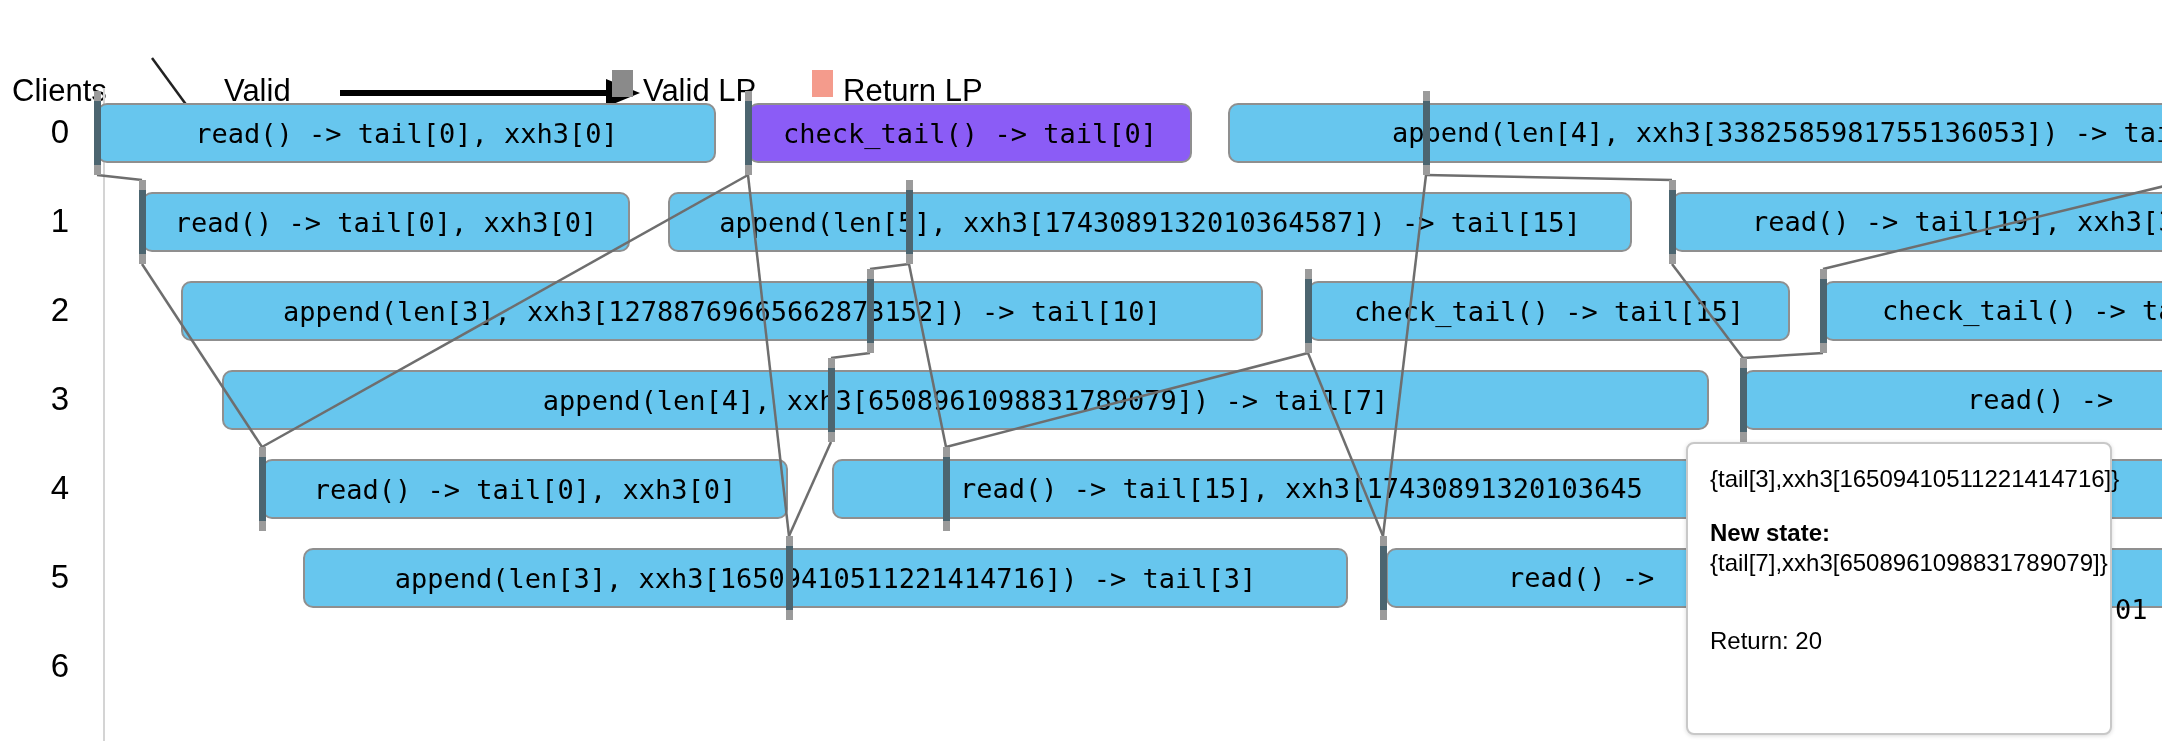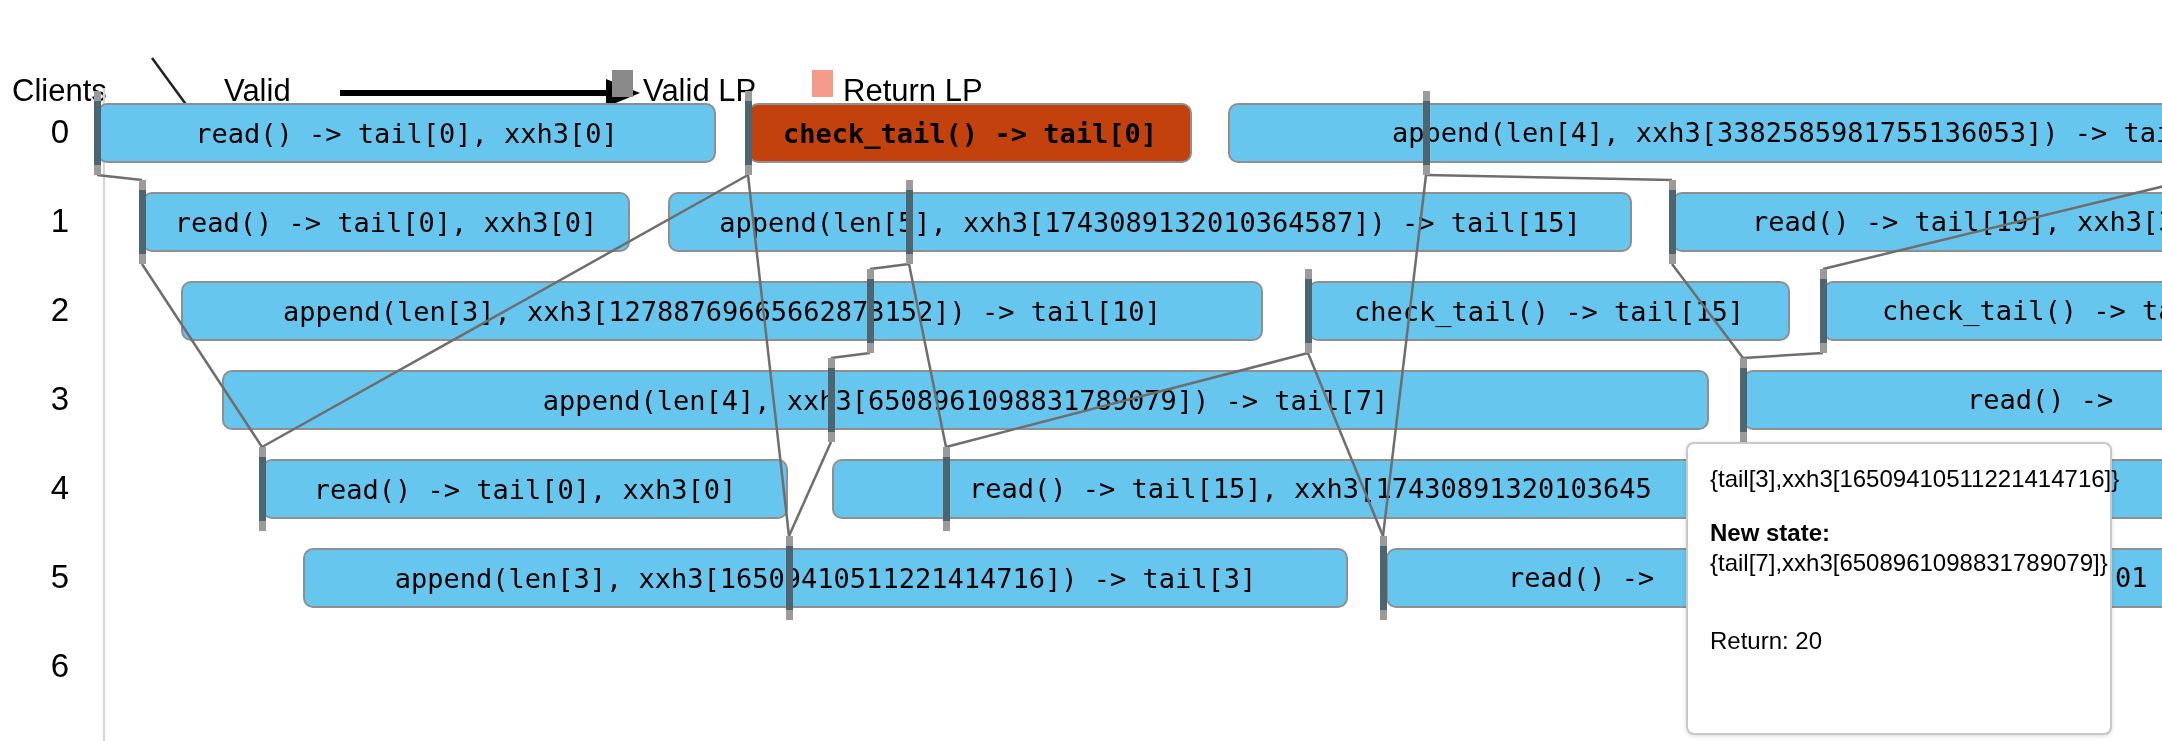--- a/index.html
+++ b/index.html
@@ -50,34 +50,34 @@
       <div class="row-label" style="top: 113px;">0</div>
       <div class="row-label" style="top: 202px;">1</div>
       <div class="row-label" style="top: 291px;">2</div>
       <div class="row-label" style="top: 380px;">3</div>
       <div class="row-label" style="top: 469px;">4</div>
       <div class="row-label" style="top: 558px;">5</div>
       <div class="row-label" style="top: 647px;">6</div>
     </div>
   <div id="bars-container">
       <div class="op-bar" style="left: 97px; top: 103px; width: 619px; background: rgb(103, 198, 238); border-color: rgb(143, 143, 143);"><span class="op-text">read() -&gt; tail[0], xxh3[0]</span></div>
-      <div class="op-bar" style="left: 748px; top: 103px; width: 444px; background: #c2410c; border-color: rgb(143, 143, 143); font-weight: bold;"><span class="op-text">check_tail() -&gt; tail[0]</span></div>
+      <div class="op-bar" style="left: 748px; top: 103px; width: 444px; background: #8b5cf6; border-color: rgb(143, 143, 143);"><span class="op-text">check_tail() -&gt; tail[0]</span></div>
       <div class="op-bar" style="left: 1228px; top: 103px; width: 1022px; background: rgb(103, 198, 238); border-color: rgb(143, 143, 143); justify-content: flex-start;"><span class="op-text abs" style="left: 162px;">append(len[4], xxh3[3382585981755136053]) -&gt; tai</span></div>
       <div class="op-bar" style="left: 142px; top: 192px; width: 488px; background: rgb(103, 198, 238); border-color: rgb(143, 143, 143);"><span class="op-text">read() -&gt; tail[0], xxh3[0]</span></div>
       <div class="op-bar" style="left: 668px; top: 192px; width: 964px; background: rgb(103, 198, 238); border-color: rgb(143, 143, 143);"><span class="op-text">append(len[5], xxh3[1743089132010364587]) -&gt; tail[15]</span></div>
       <div class="op-bar" style="left: 1672px; top: 192px; width: 578px; background: rgb(103, 198, 238); border-color: rgb(143, 143, 143); justify-content: flex-start;"><span class="op-text abs" style="left: 78px;">read() -&gt; tail[19], xxh3[3</span></div>
       <div class="op-bar" style="left: 181px; top: 281px; width: 1082px; background: rgb(103, 198, 238); border-color: rgb(143, 143, 143);"><span class="op-text">append(len[3], xxh3[12788769665662873152]) -&gt; tail[10]</span></div>
       <div class="op-bar" style="left: 1308px; top: 281px; width: 482px; background: rgb(103, 198, 238); border-color: rgb(143, 143, 143);"><span class="op-text">check_tail() -&gt; tail[15]</span></div>
       <div class="op-bar" style="left: 1823px; top: 281px; width: 427px; background: rgb(103, 198, 238); border-color: rgb(143, 143, 143); justify-content: flex-start;"><span class="op-text abs" style="left: 57px;">check_tail() -&gt; ta</span></div>
       <div class="op-bar" style="left: 222px; top: 370px; width: 1487px; background: rgb(103, 198, 238); border-color: rgb(143, 143, 143);"><span class="op-text">append(len[4], xxh3[6508961098831789079]) -&gt; tail[7]</span></div>
       <div class="op-bar" style="left: 1743px; top: 370px; width: 507px; background: rgb(103, 198, 238); border-color: rgb(143, 143, 143); justify-content: flex-start;"><span class="op-text abs" style="left: 222px;">read() -&gt;</span></div>
       <div class="op-bar" style="left: 262px; top: 459px; width: 526px; background: rgb(103, 198, 238); border-color: rgb(143, 143, 143);"><span class="op-text">read() -&gt; tail[0], xxh3[0]</span></div>
-      <div class="op-bar" style="left: 832px; top: 459px; width: 1418px; background: rgb(103, 198, 238); border-color: rgb(143, 143, 143); justify-content: flex-start;"><span class="op-text abs" style="left: 135px;">read() -&gt; tail[15], xxh3[17430891320103645</span></div>
+      <div class="op-bar" style="left: 832px; top: 459px; width: 1418px; background: rgb(103, 198, 238); border-color: rgb(143, 143, 143); justify-content: flex-start;"><span class="op-text abs" style="left: 126px;">read() -&gt; tail[15], xxh3[17430891320103645</span></div>
       <div class="op-bar" style="left: 303px; top: 548px; width: 1045px; background: rgb(103, 198, 238); border-color: rgb(143, 143, 143);"><span class="op-text">append(len[3], xxh3[16509410511221414716]) -&gt; tail[3]</span></div>
-      <div class="op-bar" style="left: 1386px; top: 548px; width: 864px; background: rgb(103, 198, 238); border-color: rgb(143, 143, 143); justify-content: flex-start;"><span class="op-text abs" style="left: 120px;">read() -&gt;</span><span class="op-text abs" style="left: 727px;">01</span></div>
+      <div class="op-bar" style="left: 1386px; top: 548px; width: 864px; background: rgb(103, 198, 238); border-color: rgb(143, 143, 143); justify-content: flex-start;"><span class="op-text abs" style="left: 120px;">read() -&gt;</span><span class="op-text abs" style="left: 727px; margin-top: 32px;">01</span></div>
     </div>
 
   <svg id="lines-svg" width="2162" height="741">
       <line x1="97" y1="175" x2="142" y2="180" stroke="#6e6e6e" stroke-width="2.5"></line>
       <line x1="142" y1="264" x2="262" y2="447" stroke="#6e6e6e" stroke-width="2.5"></line>
       <line x1="262" y1="447" x2="748" y2="175" stroke="#6e6e6e" stroke-width="2.5"></line>
       <line x1="748" y1="175" x2="789" y2="536" stroke="#6e6e6e" stroke-width="2.5"></line>
       <line x1="789" y1="536" x2="831" y2="442" stroke="#6e6e6e" stroke-width="2.5"></line>
       <line x1="831" y1="358" x2="870" y2="353" stroke="#6e6e6e" stroke-width="2.5"></line>
       <line x1="870" y1="269" x2="909" y2="264" stroke="#6e6e6e" stroke-width="2.5"></line>

